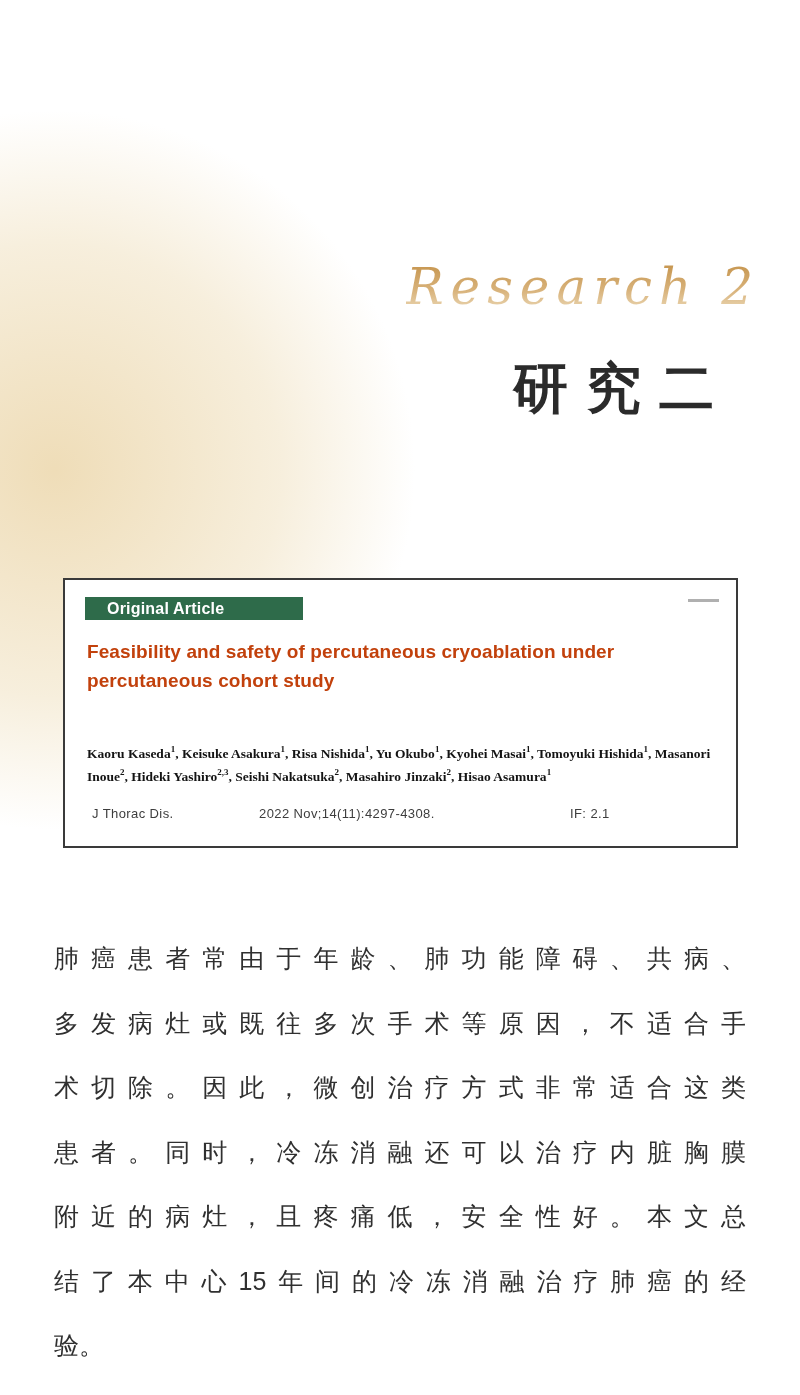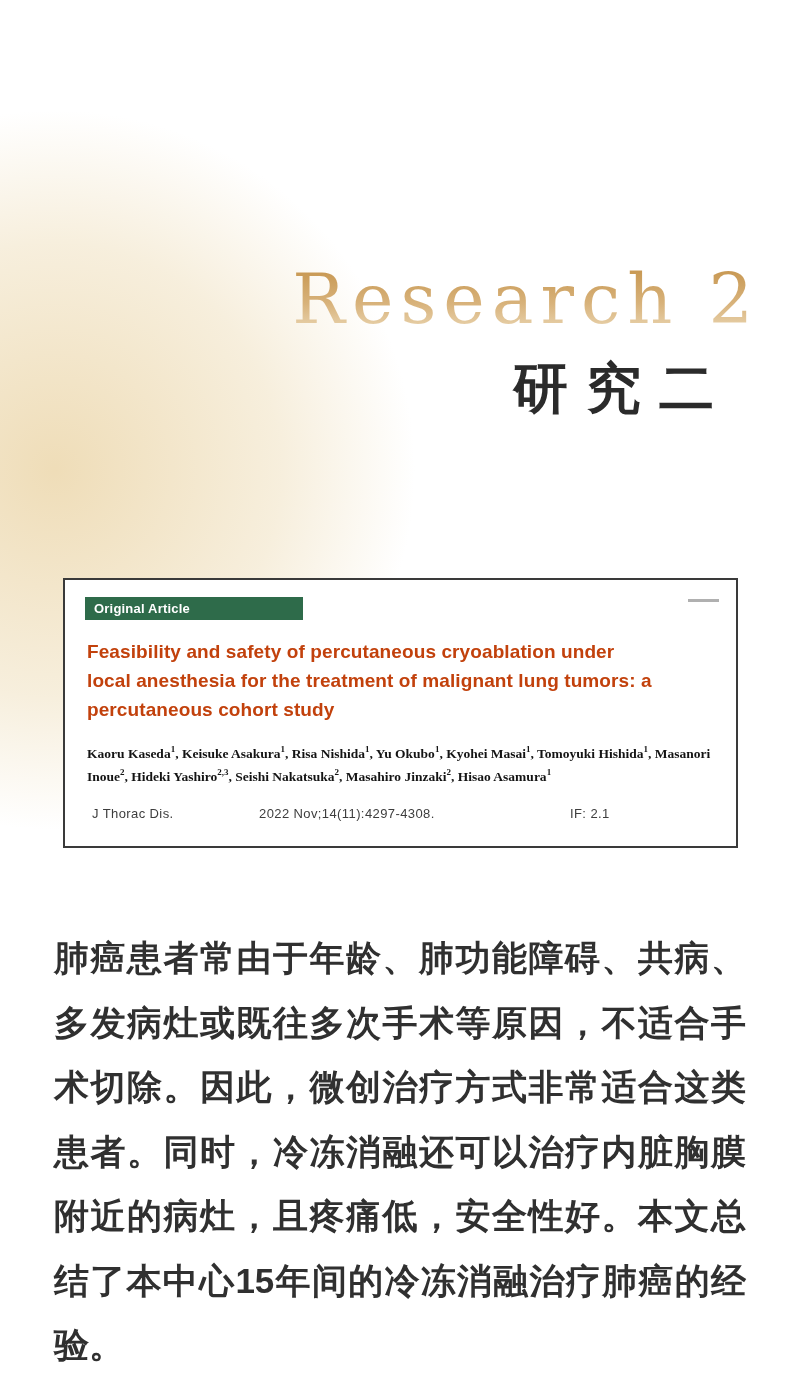--- a/index.html
+++ b/index.html
@@ -25,21 +25,22 @@
         rgba(255, 255, 255, 0) 72%);
     pointer-events: none;
   }
 
   
   .script-title {
     position: absolute;
     top: 258px;
     right: 40px;
     font-family: "DejaVu Serif", serif;
-    font-size: 70px;
+    font-style: italic;
+    font-size: 50px;
     letter-spacing: 7px;
     white-space: nowrap;
     color: #cda265;
   }
   @supports ((-webkit-background-clip: text) or (background-clip: text)) {
     .script-title {
       background: linear-gradient(180deg, #c28f45 0%, #d8b27a 55%, #efe0c2 100%);
       -webkit-background-clip: text;
       background-clip: text;
       color: transparent;
@@ -70,24 +71,24 @@
     background: #ffffff;
     border: 2px solid #3a3a3a;
   }
   .badge {
     position: absolute;
     left: 20px;
     top: 17px;
     width: 218px;
     height: 23px;
     line-height: 23px;
-    padding-left: 9px;
+    padding-left: 22px;
     background: #2e6b4a;
     color: #ffffff;
-    font-size: 13px;
+    font-size: 16px;
     font-weight: 700;
     letter-spacing: 0.2px;
   }
   .dash {
     position: absolute;
     right: 17px;
     top: 19px;
     width: 31px;
     height: 3px;
     background: #b0b0b0;
@@ -127,44 +128,43 @@
   .journal-row .jr-name     { position: absolute; left: 27px; }
   .journal-row .jr-citation { position: absolute; left: 194px; }
   .journal-row .jr-if       { position: absolute; left: 505px; text-align: center; }
 
   
   .summary {
     position: absolute;
     left: 54px;
     top: 926px;
     width: 692px;
-    font-size: 35px;
+    font-size: 25px;
     line-height: 64.5px;
     color: #303030;
-    font-weight: 700;
+    font-weight: 400;
   }
   .summary .line { text-align: justify; text-align-last: justify; }
   .summary .line.last { text-align-last: left; }
 </style>
 </head>
 <body>
 
 <div class="glow"></div>
 
 <div class="script-title">Research 2</div>
 
 <div class="cn-title">研究二</div>
 
 <div class="paper-card">
   <div class="badge">Original Article</div>
   <div class="dash"></div>
 
   <div class="paper-title">
     <div>Feasibility and safety of percutaneous cryoablation under</div>
-    <div>local anesthesia for the treatment of malignant lung tumors: a</div>
     <div>percutaneous cohort study</div>
   </div>
 
   <div class="paper-authors">Kaoru Kaseda<sup>1</sup>, Keisuke Asakura<sup>1</sup>, Risa Nishida<sup>1</sup>, Yu Okubo<sup>1</sup>, Kyohei Masai<sup>1</sup>, Tomoyuki Hishida<sup>1</sup>, Masanori Inoue<sup>2</sup>, Hideki Yashiro<sup>2,3</sup>, Seishi Nakatsuka<sup>2</sup>, Masahiro Jinzaki<sup>2</sup>, Hisao Asamura<sup>1</sup></div>
 
   <div class="journal-row">
     <span class="jr-name">J Thorac Dis.</span>
     <span class="jr-citation">2022 Nov;14(11):4297-4308.</span>
     <span class="jr-if">IF: 2.1</span>
   </div>

